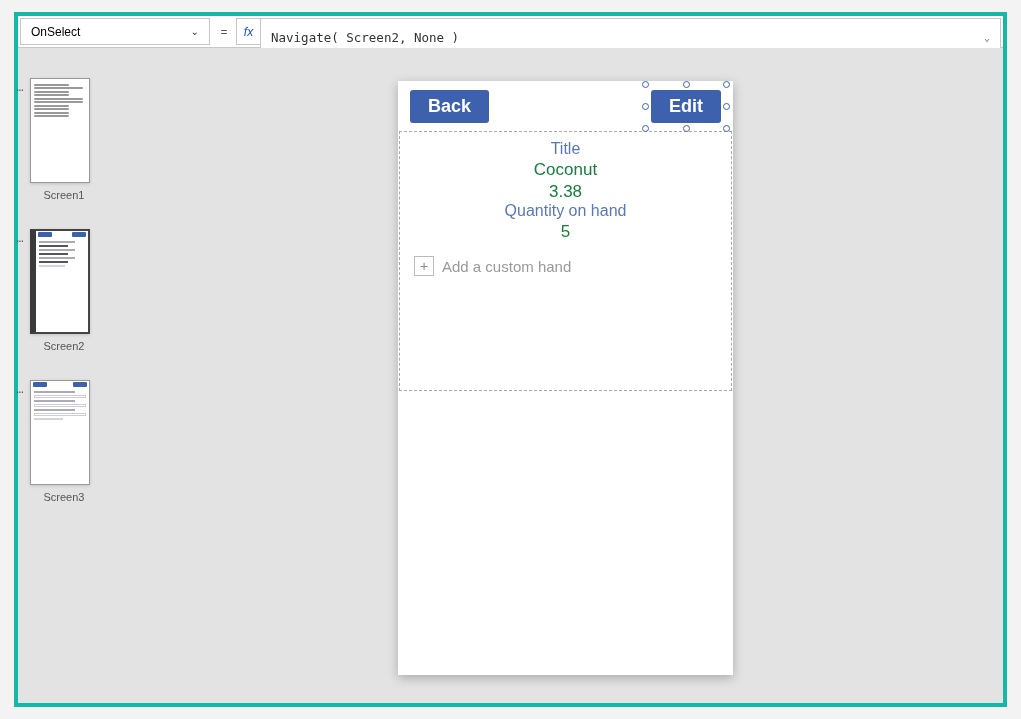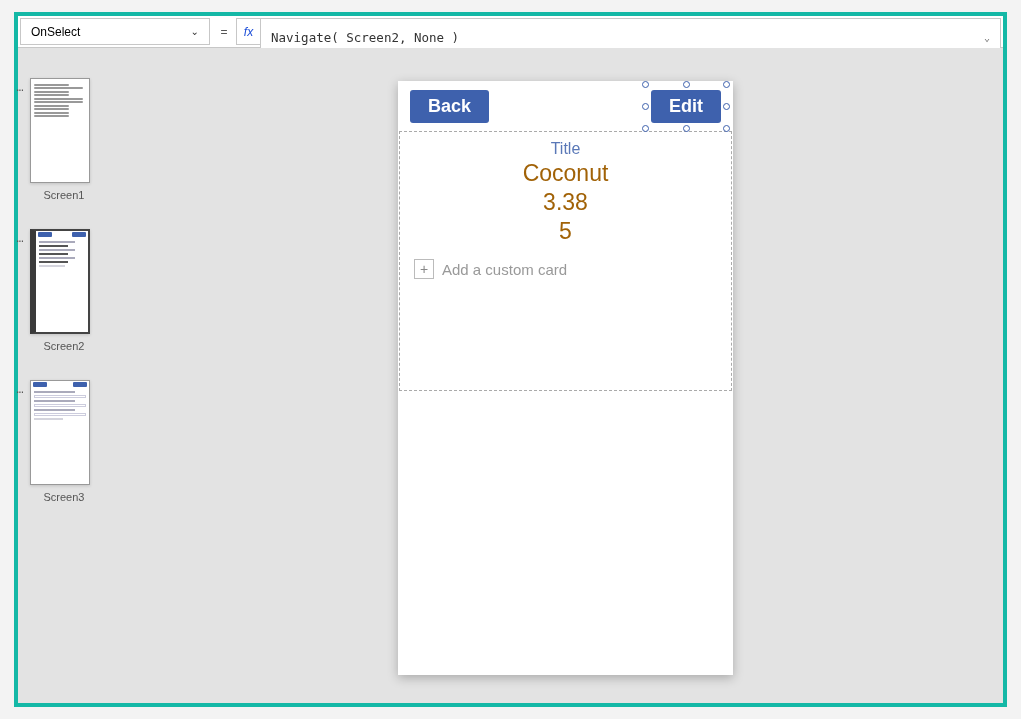--- a/index.html
+++ b/index.html
@@ -194,22 +194,22 @@
       border: 1px dashed #aaa;
       margin: 0 1px;
       padding: 8px 14px 10px 14px;
       min-height: 260px;
     }
     .field-label {
       color: #5a78b7;
       font-size: 16px;
     }
     .field-value {
-      color: #a16207;
-      font-size: 23px;
+      color: #15803d;
+      font-size: 17px;
       margin-top: 2px;
     }
     .add-custom {
       margin-top: 14px;
       display: flex;
       align-items: center;
       gap: 8px;
       color: #999;
       font-size: 15px;
     }
@@ -320,23 +320,24 @@
           </div>
         </div>
       </div>
 
       <div class="form-area">
         <div class="field-label">Title</div>
         <div class="field-value">Coconut</div>
 
         <div class="field-value">3.38</div>
 
+        <div class="field-label">Quantity on hand</div>
         <div class="field-value">5</div>
 
         <div class="add-custom">
           <div class="plus-box">+</div>
-          <span>Add a custom card</span>
+          <span>Add a custom hand</span>
         </div>
       </div>
     </div>
 
   </div>
 </div>
 
 </body></html>

